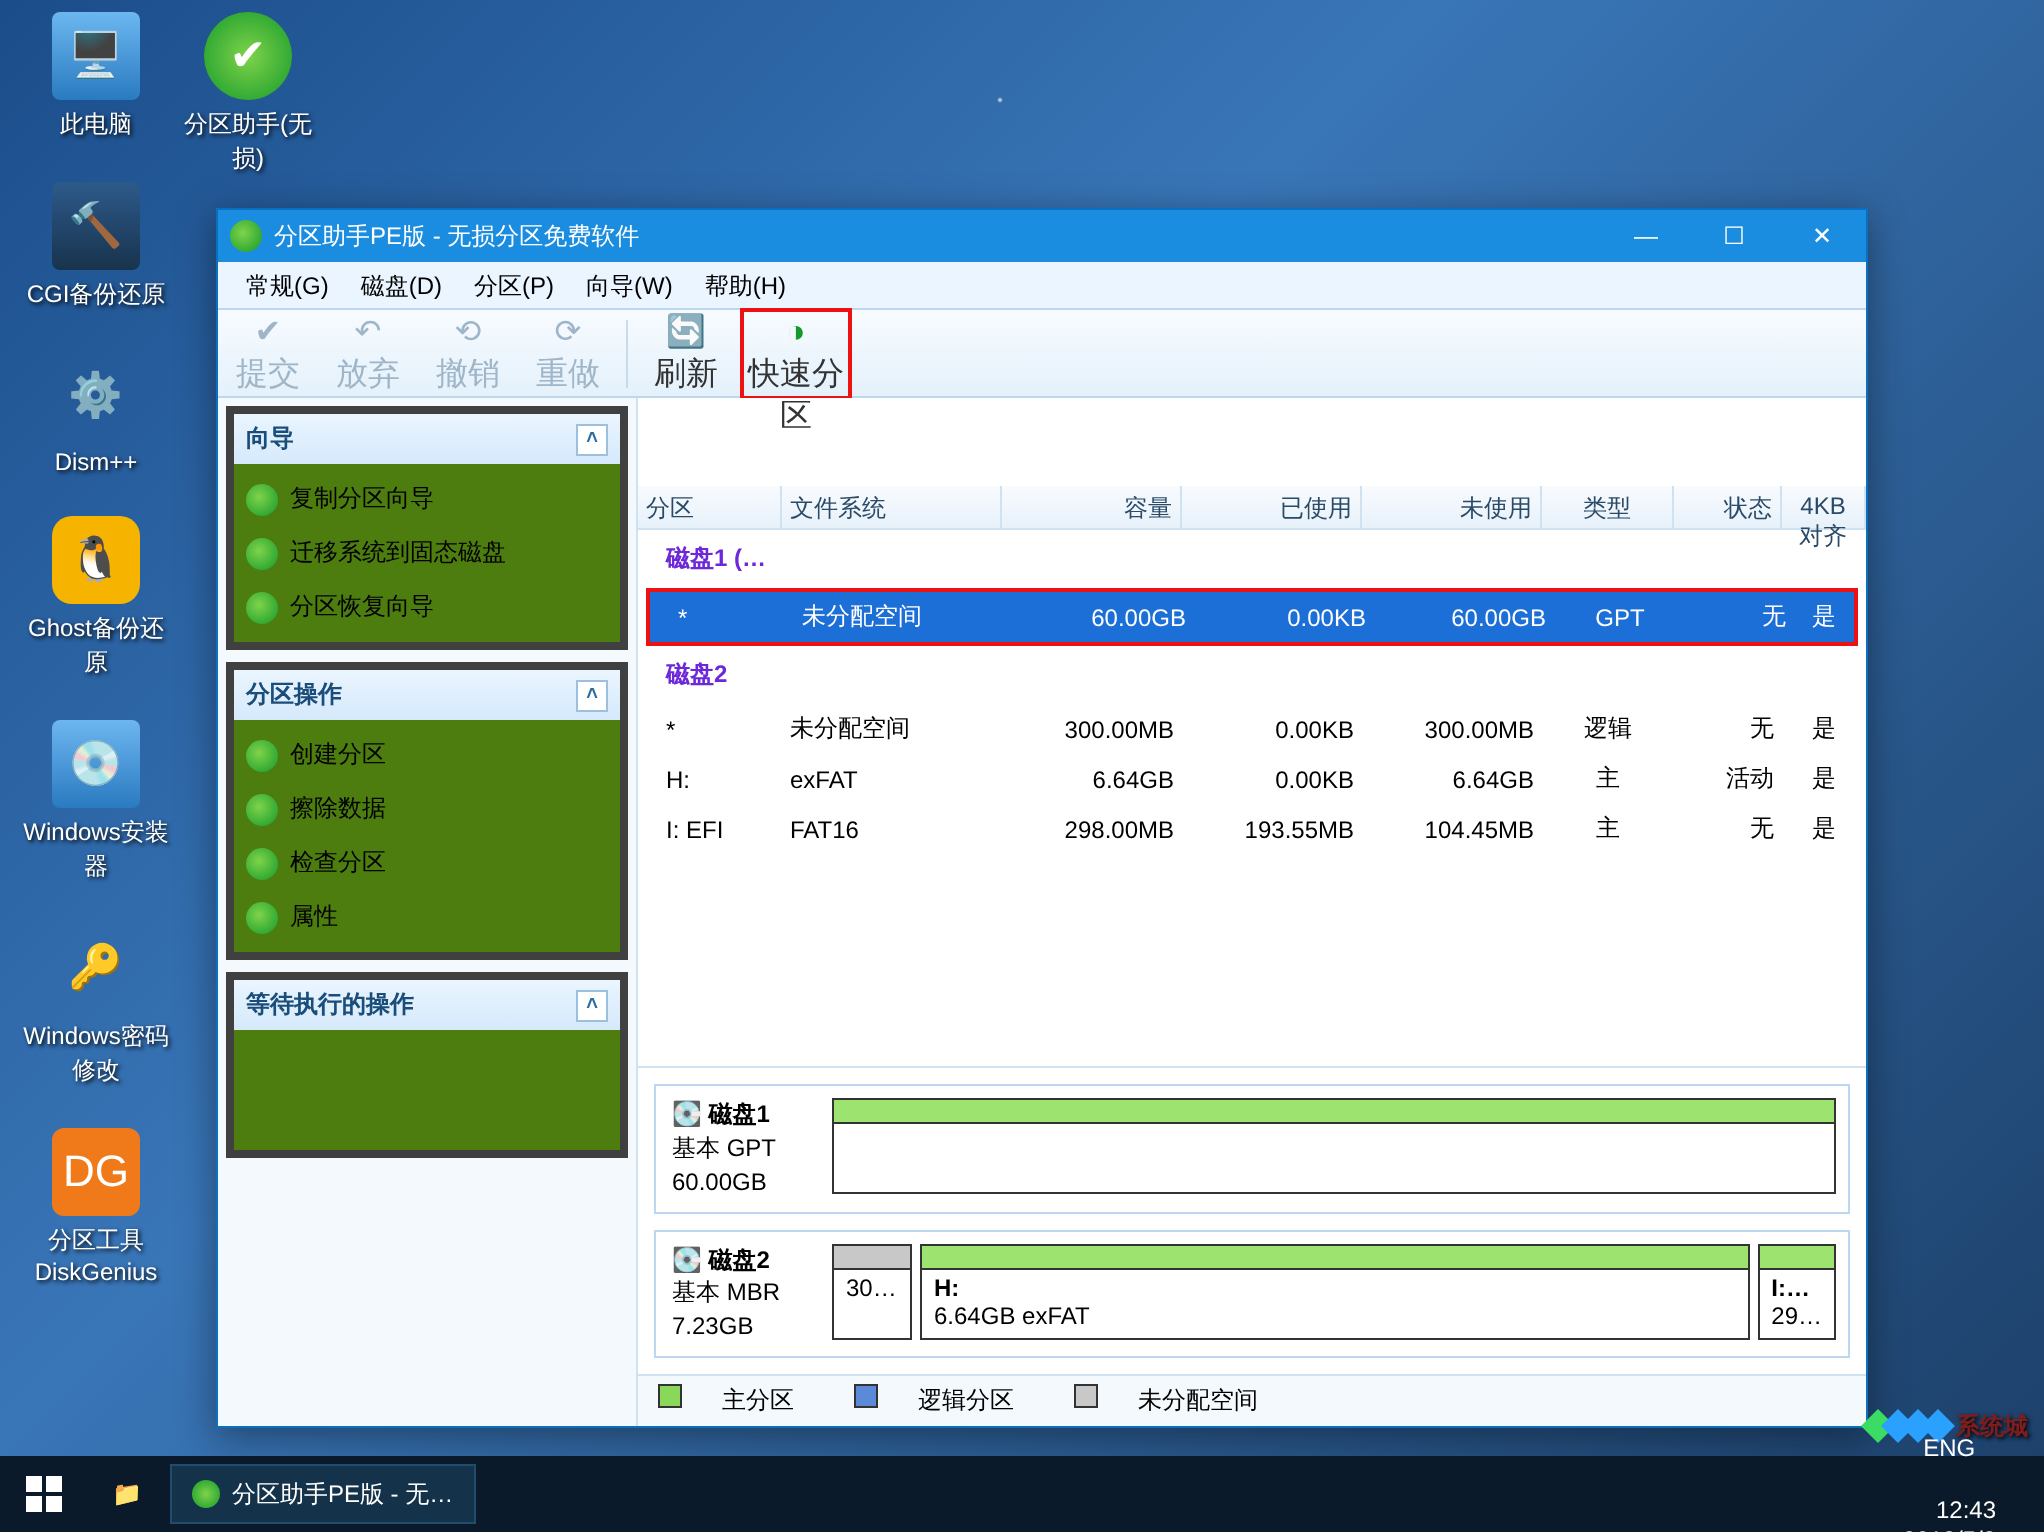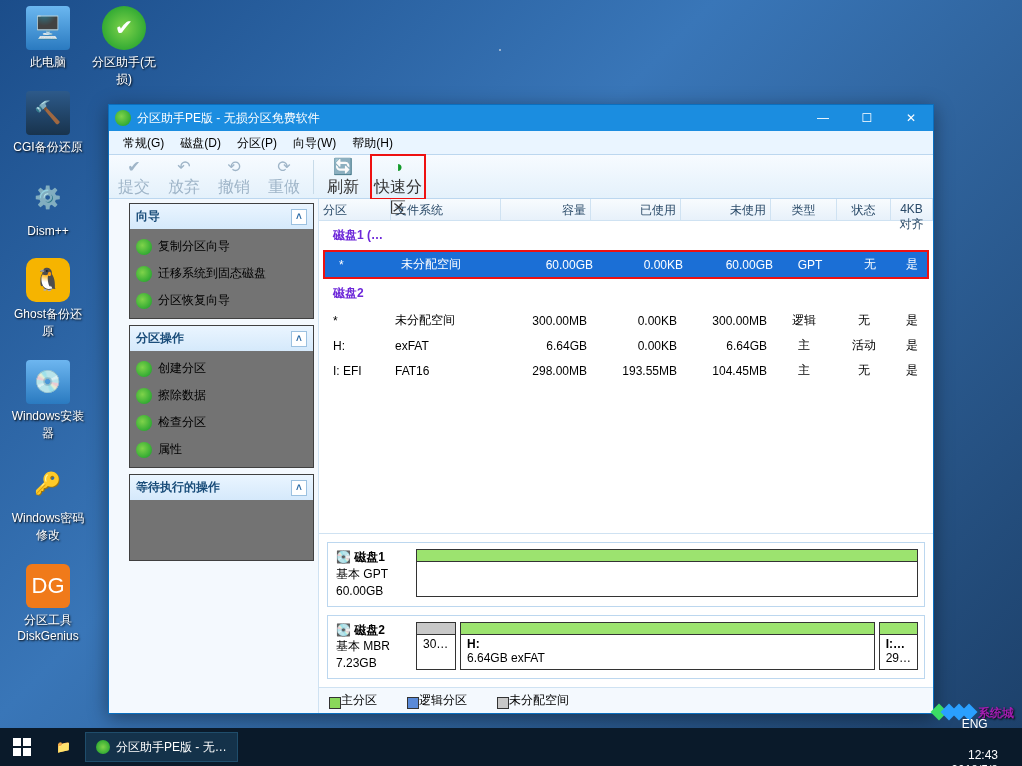--- a/index.html
+++ b/index.html
@@ -35,52 +35,52 @@
   .toolbar { height:44px; background:linear-gradient(#f7fbff,#e4f1fb); border-bottom:1px solid #bcd7ef; display:flex; align-items:center;}
   .tbtn { width:50px; height:40px; text-align:center; cursor:pointer; position:relative; }
   .tbtn .ic{font-size:16px; line-height:20px; color:#2a6aa6;}
   .tbtn .tl{font-size:16px; color:#333;}
   .tbtn.dis .ic,.tbtn.dis .tl{color:#9fb5c8;}
   .sep { width:1px; height:34px; background:#c8dbe9; margin:0 4px;}
   .quickbox { border:2px solid #e11; padding:1px; margin-left:2px;}
   .body { flex:1; display:flex; overflow:hidden; }
   
   .left { width:210px; background:#f4f9fe; border-right:1px solid #cfe2f2; padding:4px; display:flex; flex-direction:column; gap:6px;}
-  .panel { border:1px solid #404040; background:#737373;margin-left:16px; }
+  .panel { border:4px solid #404040; background:#4d7c0f; }
   .panel-h { background:linear-gradient(#eaf5ff,#d5e9fb); padding:4px 6px; font-weight:bold; color:#1a4d7a; display:flex; align-items:center; justify-content:space-between;}
   .panel-h .chev { width:16px; height:16px; border:1px solid #9cc1e0; background:#fff; display:flex; align-items:center; justify-content:center; color:#2a6aa6; font-size:10px;}
   .panel-b { padding:4px 2px;}
   .pitem { display:flex; align-items:center; gap:6px; padding:5px 4px; cursor:pointer;}
   .pic { width:16px; height:16px; border-radius:50%; background:radial-gradient(circle at 40% 40%, #7fd34a, #139a2a); flex:none;}
   
   .right { flex:1; display:flex; flex-direction:column; background:#fff;}
-  .thead { height:22px; background:linear-gradient(#f8fbfe,#e7f1fa); border-bottom:1px solid #cfe2f2; display:flex;}
+  .thead { height:22px; background:linear-gradient(#f8fbfe,#e7f1fa); border-bottom:1px solid #cfe2f2; display:flex;margin-top:44px;}
   .thead div{border-right:1px solid #cfe2f2; padding:3px 4px; color:#2a4a68;}
-  .col-p{width:72px;} .col-fs{width:110px; text-align:left;} .col-cap{width:90px;text-align:right;} .col-used{width:90px;text-align:right;} .col-free{width:90px;text-align:right;} .col-type{width:66px;text-align:center;} .col-stat{width:54px;text-align:center;} .col-4k{flex:1;text-align:center;}
+  .col-p{width:72px;} .col-fs{width:110px; text-align:left;} .col-cap{width:90px;text-align:right;} .col-used{width:90px;text-align:right;} .col-free{width:90px;text-align:right;} .col-type{width:66px;text-align:center;} .col-stat{width:54px;text-align:right;} .col-4k{flex:1;text-align:center;}
   .rows{overflow:auto; flex:none;}
   .dhdr{font-weight:bold; padding:6px 8px 6px 14px; color:#6d28d9;}
   .rowbox{border:2px solid #e11; margin:0 4px;}
   .prow{display:flex; padding:4px 0; align-items:center;}
   .prow.sel{background:#1b6fd6; color:#fff;}
   .prow div{padding:0 4px;}
   .viz { margin-top:auto; border-top:1px solid #cfe2f2;}
   .diskbox{border:1px solid #bcd7ef; margin:8px; padding:6px; display:flex; gap:8px; align-items:stretch;}
   .dinfo{width:74px; line-height:1.4; padding-left:2px;}
   .dicon2{font-size:12px; color:#2a6aa6;}
   .bars{flex:1; display:flex; gap:4px;}
   .barbox{border:1px solid #333; flex:1; height:48px; display:flex; flex-direction:column; position:relative;}
   .barbox .cap{height:12px; background:#9ce36f; border-bottom:1px solid #333;}
   .barbox .lbl{padding:2px 6px; font-size:12px;}
   .barbox.small{flex:0 0 40px;}
   .barbox.small .cap{background:#9ce36f;}
   .barbox.un .cap{background:#c8c8c8;}
   .legend{display:flex; gap:30px; padding:4px 10px; border-top:1px solid #cfe2f2; background:#f4f9fe;}
-  .legend span{display:flex; align-items:flex-end; gap:0;}
+  .legend span{display:flex; align-items:flex-start; gap:20px;}
   .sw{width:12px; height:12px; border:1px solid #333;}
-  .watermark{position:absolute; right:8px; bottom:44px; color:#a21caf; font-size:18px; font-weight:bold; display:flex; align-items:center; gap:4px; text-shadow:1px 1px 2px #000;}
+  .watermark{position:absolute; right:8px; bottom:44px; color:#7f1d1d; font-size:18px; font-weight:bold; display:flex; align-items:flex-end; gap:4px; text-shadow:1px 1px 2px #000;}
   .wlogo span{display:inline-block; width:12px; height:12px; transform:rotate(45deg); margin:0 -1px;}
 </style>
 </head>
 <body>
 
 <div class="desktop">
   <div class="dicon">
       <div class="img" style="background:linear-gradient(#6bb7f0,#2a7ac0);">🖥️</div>
       <div class="lbl">此电脑</div>
     </div>

